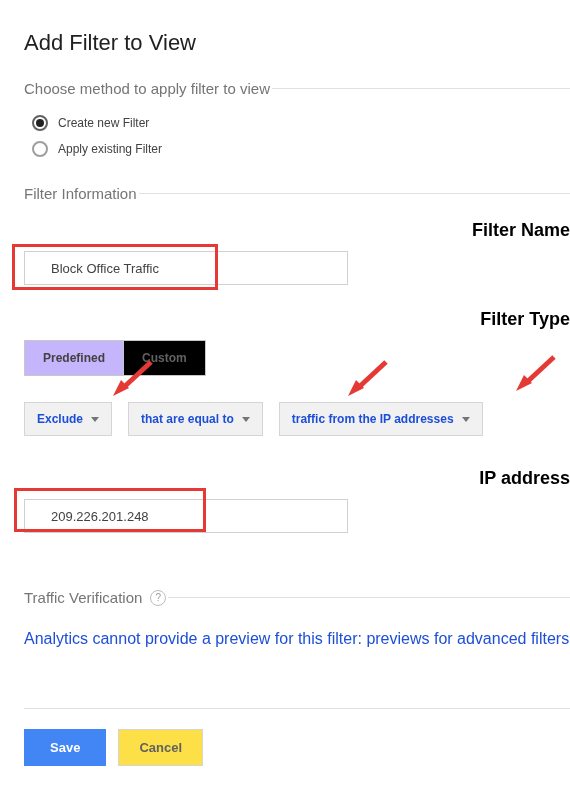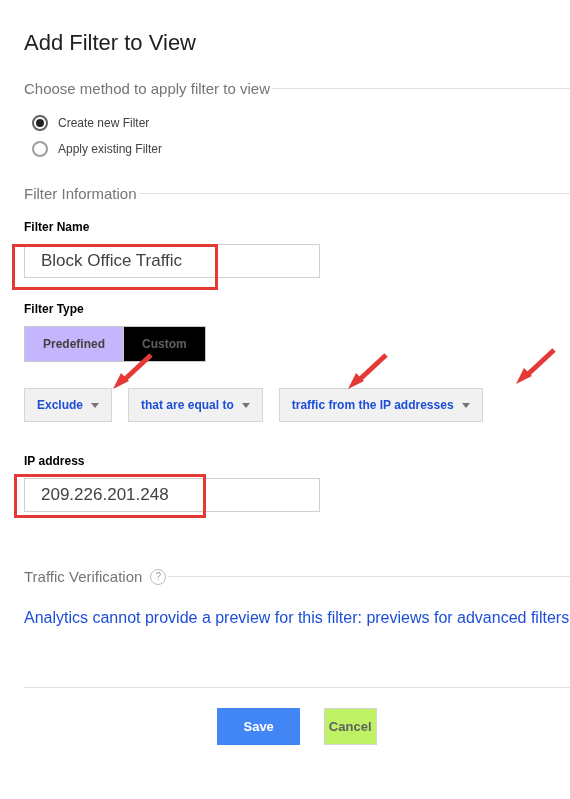--- a/index.html
+++ b/index.html
@@ -50,30 +50,31 @@
       flex-shrink: 0;
     }
     .radio-outer.selected { border-color: #616161; }
     .radio-inner {
       width: 8px; height: 8px;
       background: #212121;
       border-radius: 50%;
     }
     .radio-label { font-size: 12px; color: #424242; }
     .field-label {
-      font-size: 12px;
+      font-size: 18px;
       font-weight: 700;
       color: #000;
       margin-bottom: 10px;
+      text-align: right;
     }
     .text-input {
-      width: 296px;
+      width: 324px;
       height: 34px;
-      padding: 0 16px;
-      font-size: 17px;
+      padding: 0 26px;
+      font-size: 13px;
       color: #424242;
       border: 1px solid #d0d0d0;
       outline: none;
     }
     .field-block { margin-bottom: 24px; position: relative; }
     .toggle-group {
       display: inline-flex;
       border: 1px solid #c8c8c8;
     }
     .toggle-btn {
@@ -124,32 +125,31 @@
     .verification-text {
       font-size: 16px;
       color: #1d4ed8;
       margin-top: 24px;
     }
     .button-row {
       margin-top: 28px;
       padding-top: 20px;
       border-top: 1px solid #e0e0e0;
       display: flex;
-      gap: 24px;
-      justify-content: center;
+      gap: 12px;
     }
     .btn {
       padding: 10px 26px;
       font-size: 13px;
       font-weight: 700;
       cursor: pointer;
       border: none;
     }
     .btn-primary { background: #4285f4; color: #fff; }
-    .btn-secondary { background: #bef264; color: #616161; border: 1px solid #d5d5d5; padding: 10px 4px; }
+    .btn-secondary { background: #fde047; color: #616161; border: 1px solid #d5d5d5; padding: 10px 20px; }
     .red-box {
       position: absolute;
       border: 3px solid #e53935;
       pointer-events: none;
     }
     .arrow {
       position: absolute;
       width: 46px; height: 42px;
       pointer-events: none;
     }

